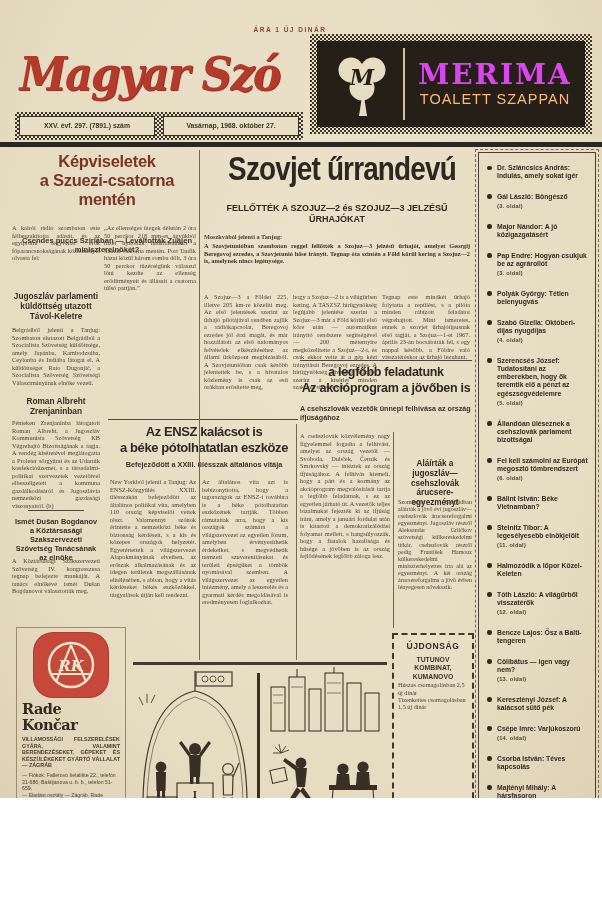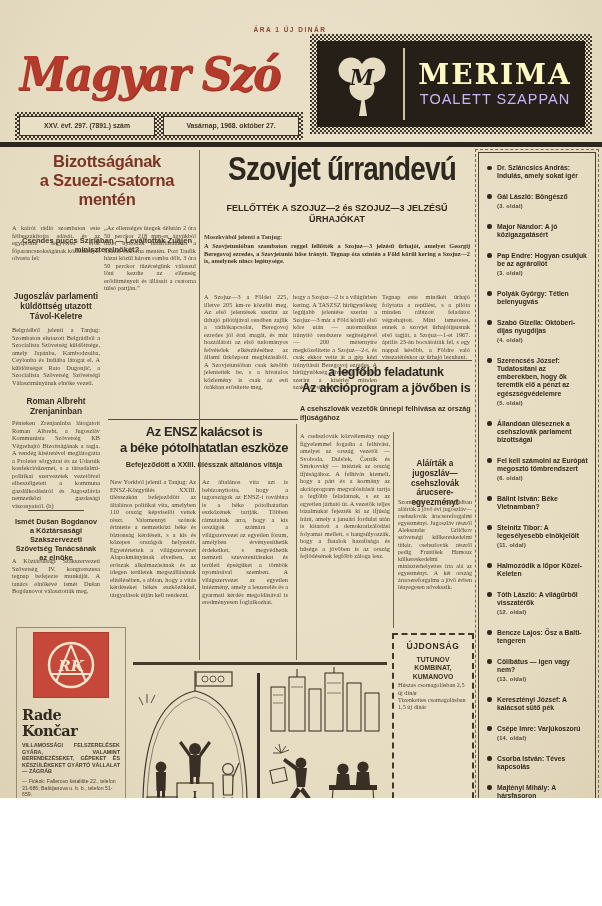--- a/index.html
+++ b/index.html
@@ -22,35 +22,35 @@
   .dateline{left:15px;top:112px;width:288px;height:28px;padding:4px;box-sizing:border-box;display:flex;gap:8px;}
   .dateline .cell{flex:1;background:#e9dfc6;border:1px solid #3b332a;text-align:center;
     font-family:"Liberation Sans",sans-serif;font-weight:bold;font-size:6.8px;line-height:17px;color:#3d3326;
     white-space:nowrap;overflow:hidden;}
   .merima{left:310px;top:34px;width:282px;height:100px;padding:7px;box-sizing:border-box;}
   .merima-inner{background:#261f17;width:100%;height:100%;display:flex;align-items:center;box-sizing:border-box;padding:4px 8px;}
   .merima-emblem{width:74px;display:flex;justify-content:center;}
   .merima-divider{width:2px;height:72px;background:#cfc2a0;margin:0 8px 0 4px;}
   .merima-textcol{flex:1;text-align:center;}
   .merima-brand{font-family:"DejaVu Serif",serif;font-weight:bold;font-size:28px;letter-spacing:2px;
-    color:#fef9c3;line-height:30px;}
-  .merima-product{font-family:"Liberation Sans",sans-serif;font-size:14.5px;letter-spacing:1px;color:#c4b5fd;line-height:18px;}
+    color:#d946ef;line-height:30px;}
+  .merima-product{font-family:"Liberation Sans",sans-serif;font-size:14.5px;letter-spacing:1px;color:#fdba74;line-height:18px;}
   .blackbar{left:0;top:142px;width:602px;height:5px;background:#2c2520;}
 
   .rak-headline{left:12px;top:152px;width:190px;text-align:center;font-family:"Liberation Sans",sans-serif;
     font-weight:bold;font-size:16.5px;line-height:19px;letter-spacing:-.3px;color:#7c3425;}
   .rak-subhead{left:12px;top:194px;width:190px;text-align:center;font-family:"Liberation Sans",sans-serif;
     font-weight:bold;font-size:7.6px;line-height:9px;color:#45382b;margin-top:42px;}
   .small-heading{text-align:center;font-family:"Liberation Sans",sans-serif;font-weight:bold;
     font-size:8.3px;line-height:10px;color:#382e22;}
 
   .koncar{left:16px;top:627px;width:110px;height:233px;box-sizing:border-box;border:1px solid #9a8a6f;
     padding:4px 5px;}
-  .koncar-logo{width:74px;height:64px;margin:1px auto 10px auto;background:#c5483a;display:flex;
-    align-items:center;justify-content:center;box-shadow:0 0 0 1px #b03c2e;}
+  .koncar-logo{width:74px;height:64px;margin:1px auto 4px auto;background:#c5483a;display:flex;
+    align-items:center;justify-content:center;box-shadow:0 0 0 1px #b03c2e;border-radius:19px;}
   .koncar-name{text-align:left;font-family:"DejaVu Serif",serif;font-weight:bold;font-size:14.5px;
     color:#32291f;line-height:16px;letter-spacing:-.5px;}
   .koncar-desc{margin-top:3px;font-family:"Liberation Sans",sans-serif;font-weight:bold;font-size:5.4px;
     line-height:6.6px;text-align:justify;color:#473b2c;}
   .koncar-line{font-family:"Liberation Sans",sans-serif;font-size:5.2px;line-height:6.6px;color:#4d4131;}
 
   .soy-headline{left:204px;top:149px;width:268px;text-align:center;font-family:"Liberation Sans",sans-serif;
     font-weight:bold;font-size:34px;color:#2e2720;letter-spacing:-1px;transform:scaleX(.82);
     transform-origin:center;white-space:nowrap;}
   .soy-subhead{left:202px;top:203px;width:270px;text-align:center;font-family:"Liberation Sans",sans-serif;
@@ -117,21 +117,21 @@
       <div class="merima-textcol">
         <div class="merima-brand">MERIMA</div>
         <div class="merima-product">TOALETT SZAPPAN</div>
       </div>
     </div>
   </div>
 
   <div class="abs blackbar"></div>
 
   <div class="abs rak-headline">
-    <div>Bizottságának</div>
+    <div>Képviseletek</div>
     <div>a Szuezi-csatorna mentén</div>
   </div>
   <div class="abs rak-subhead">Csendes puccs Szíriában — Leváltották Zuajen miniszterelnökét?</div>
   <div class="abs body-txt" style="left:12px;top:224px;width:88px;">A kairói rádió szombaton este félbeszakította adását, és az egyiptomi fegyveres erők főparancsnokságának közleményét olvasta fel:</div>
   <div class="abs body-txt" style="left:104px;top:224px;width:92px;">„Az ellenséges ütegek délután 2 óra 50 perckor 218 mm-es ágyúkból tüzet nyitottak hadállásainkra a Szuezi-csatorna mentén. Port Taufik házai közül három romba dőlt, 3 óra 50 perckor tüzérségünk válaszul lőni kezdte az ellenség erődítményeit és állásait a csatorna túlsó partján.”</div>
 
   <div class="abs small-heading" style="left:12px;top:291px;width:88px;">Jugoszláv parlamenti küldöttség utazott Távol-Keletre</div>
   <div class="abs body-txt" style="left:12px;top:326px;width:88px;">Belgrádból jelenti a Tanjug: Szombaton elutazott Belgrádból a Szocialista Szövetség küldöttsége, amely Japánba, Kambodzsába, Ceylonba és Indiába látogat el. A küldöttséget Rato Dugonjić, a Szocialista Szövetség Szövetségi Választmányának elnöke vezeti.</div>
 
   <div class="abs small-heading" style="left:12px;top:396px;width:88px;">Roman Albreht Zrenjaninban</div>

